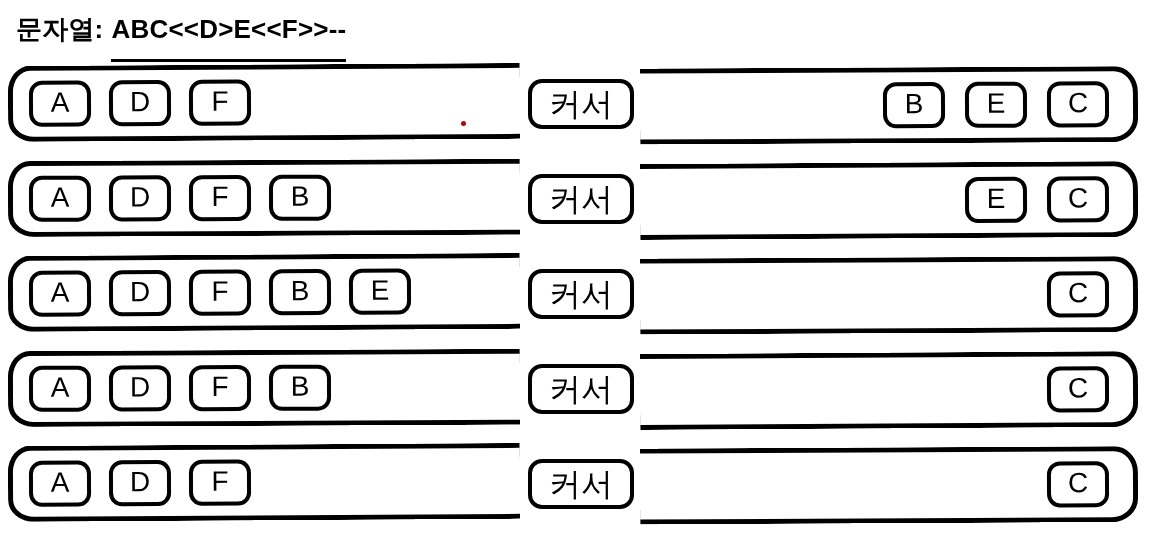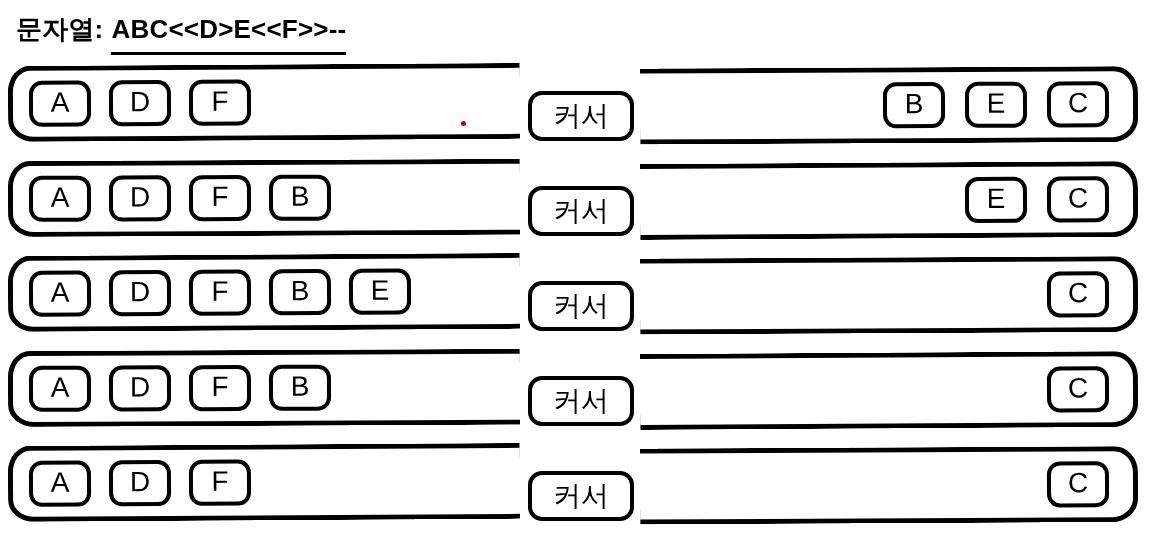--- a/index.html
+++ b/index.html
@@ -22,21 +22,21 @@
     left: 16px; top: 12px;
     font-size: 26px;
     font-weight: 600;
     letter-spacing: 0.2px;
     white-space: nowrap;
   }
   .title .value {
     margin-left: 8px;
     font-weight: 600;
     border-bottom: 3px solid var(--stroke);
-    padding-bottom: 8px;
+    padding-bottom: 15px;
   }
   .rows {
     position: absolute;
     left: 0; top: 66px;
     width: 1152px;
   }
   .row {
     position: relative;
     height: 76px;
     margin-bottom: 19px;
@@ -82,29 +82,29 @@
     background: var(--bg);
     display: flex;
     align-items: center;
     justify-content: center;
     font-size: 28px;
     line-height: 1;
     padding-bottom: 2px;
   }
   .cursor {
     position: absolute;
-    left: 528px; top: 25px;
+    left: 528px; top: 13px;
     width: 106px; height: 50px;
     border: 4px solid var(--stroke);
     border-radius: 14px;
     background: var(--bg);
     display: flex;
     align-items: center;
     justify-content: center;
-    font-size: 28px;
+    font-size: 32px;
     line-height: 1;
     white-space: nowrap;
   }
   .red-dot {
     position: absolute;
     left: 461px; top: 121px;
     width: 5px; height: 5px;
     border-radius: 50%;
     background: var(--dot);
   }

